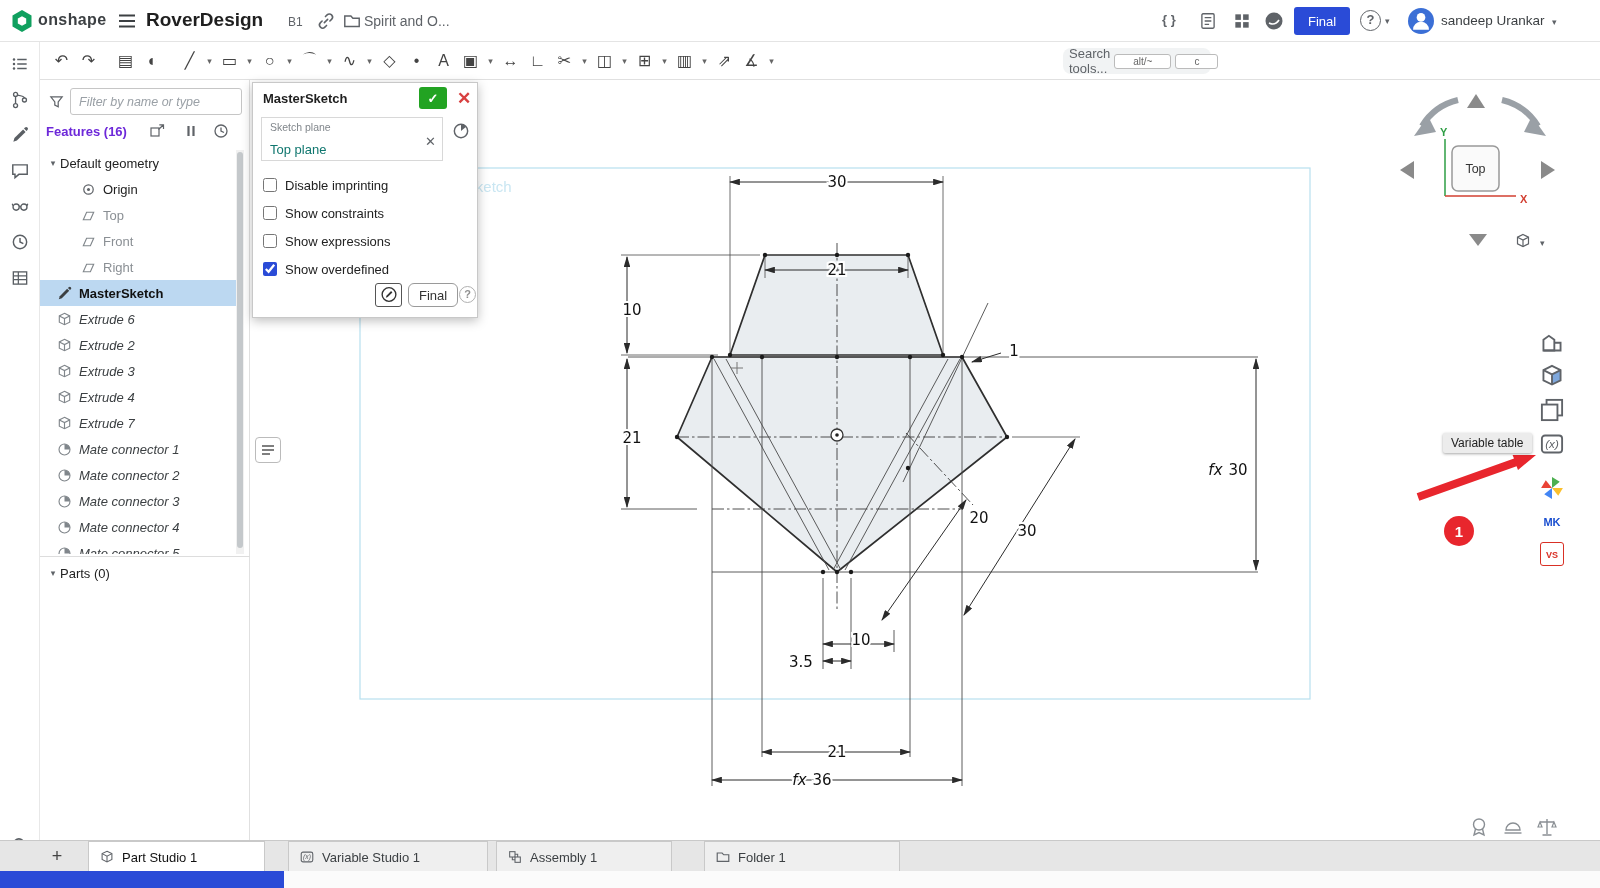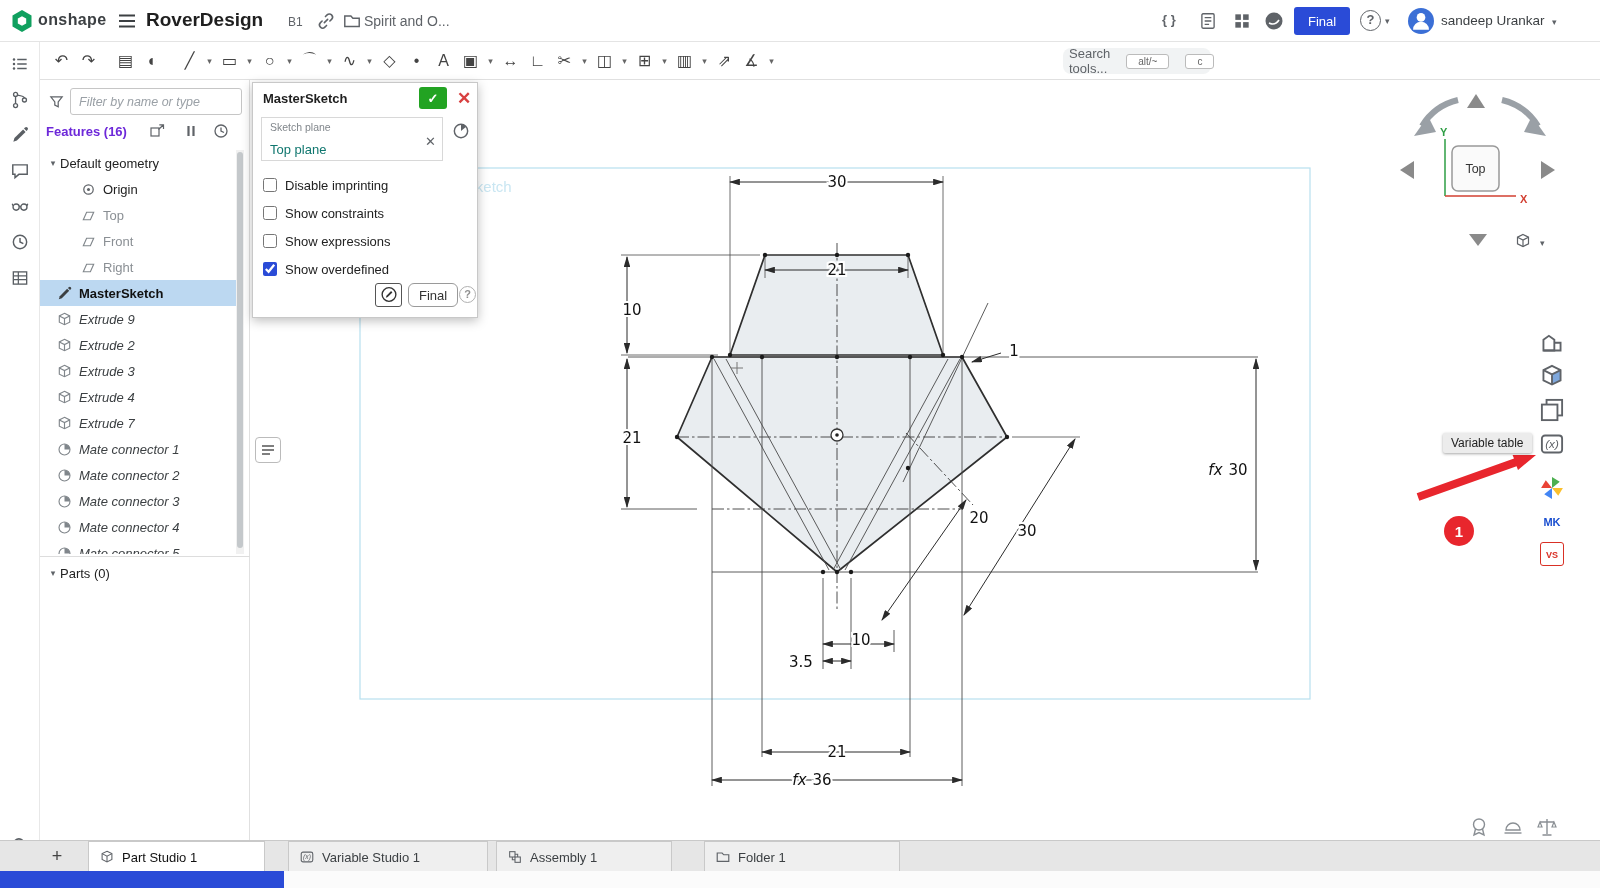--- a/index.html
+++ b/index.html
@@ -25,21 +25,21 @@
   .avatar{position:absolute;left:1408px;top:8px;width:26px;height:26px;border-radius:50%;background:#3b6fd6}
   .uname{position:absolute;left:1441px;top:13px;font-size:13.5px;color:#3c4043}
   .caret{color:#5f6368;font-size:9px}
 
   
   #toolbar{position:absolute;left:40px;top:42px;width:1560px;height:38px;background:#fff;border-bottom:1px solid #e0e0e0;display:flex;align-items:center;padding-left:8px;z-index:35}
   .ti{min-width:27px;height:26px;display:flex;align-items:center;justify-content:center;font-size:16px;color:#444;cursor:pointer}
   .tc{width:13px;font-size:9px;color:#666;text-align:center;cursor:pointer}
   .tgap{width:10px}
   .searchbox{position:absolute;left:1023px;top:6px;width:148px;height:26px;background:#f1f3f4;border-radius:8px;display:flex;align-items:center;padding:0 6px;font-size:13px;color:#5f6368;cursor:text}
-  .kbd{border:1px solid #bbb;border-radius:3px;background:#fff;font-size:10px;color:#666;padding:1px 11px;margin-left:16px}
+  .kbd{border:1px solid #bbb;border-radius:3px;background:#fff;font-size:10px;color:#666;padding:1px 18px;margin-left:4px}
 
   
   #rail{position:absolute;left:0;top:42px;width:40px;height:798px;background:#fff;border-right:1px solid #e8e8e8;z-index:30}
   .ricon{position:absolute;left:10px;width:20px;height:20px;color:#5a5f64;cursor:pointer}
 
   
   #panel{position:absolute;left:40px;top:80px;width:210px;height:760px;background:#fff;border-right:1px solid #e0e0e0;z-index:30}
   .filter{position:absolute;left:30px;top:8px;width:172px;height:27px;border:1px solid #c6c6c6;border-radius:3px;padding:0 8px;font-size:12.5px;color:#333;font-family:inherit}
   .filter::placeholder{color:#9aa0a6;font-style:italic}
   .fhdr{position:absolute;left:6px;top:44px;font-size:13px;font-weight:bold;color:#6d28d9}
@@ -410,21 +410,21 @@
       <div class="trow feat sel">
           <svg class="ticon">
             <use href="#s-pencil"></use>
           </svg>
           <span class="lbl">MasterSketch</span>
         </div>
       <div class="trow feat">
           <svg class="ticon">
             <use href="#s-cube"></use>
           </svg>
-          <span class="lbl ital">Extrude 9</span>
+          <span class="lbl ital">Extrude 6</span>
         </div>
       <div class="trow feat">
           <svg class="ticon">
             <use href="#s-cube"></use>
           </svg>
           <span class="lbl ital">Extrude 2</span>
         </div>
       <div class="trow feat">
           <svg class="ticon">
             <use href="#s-cube"></use>

